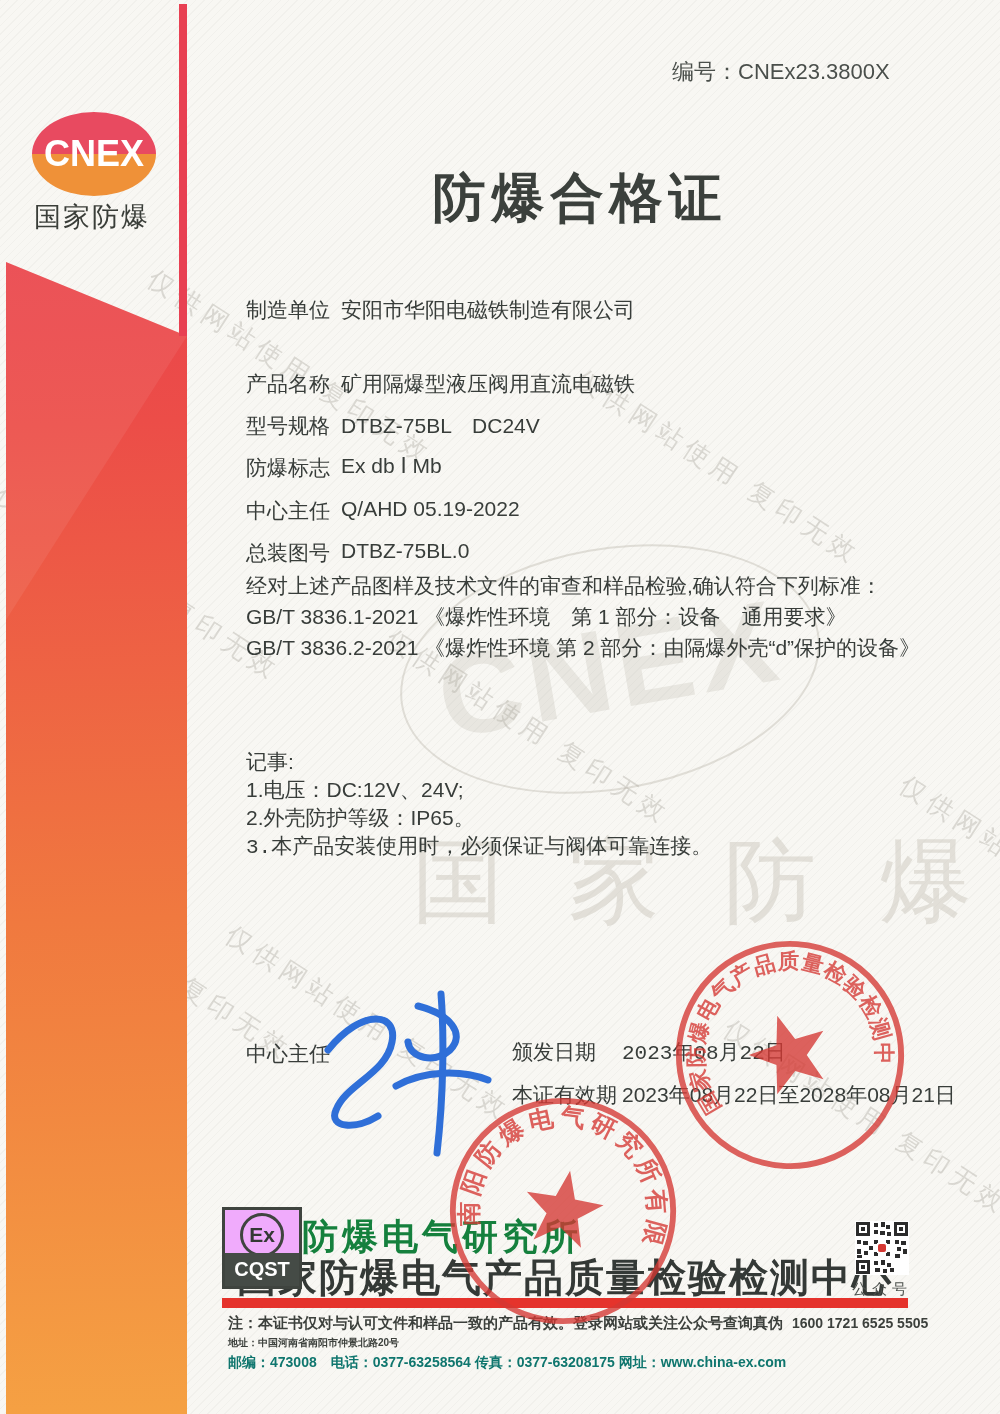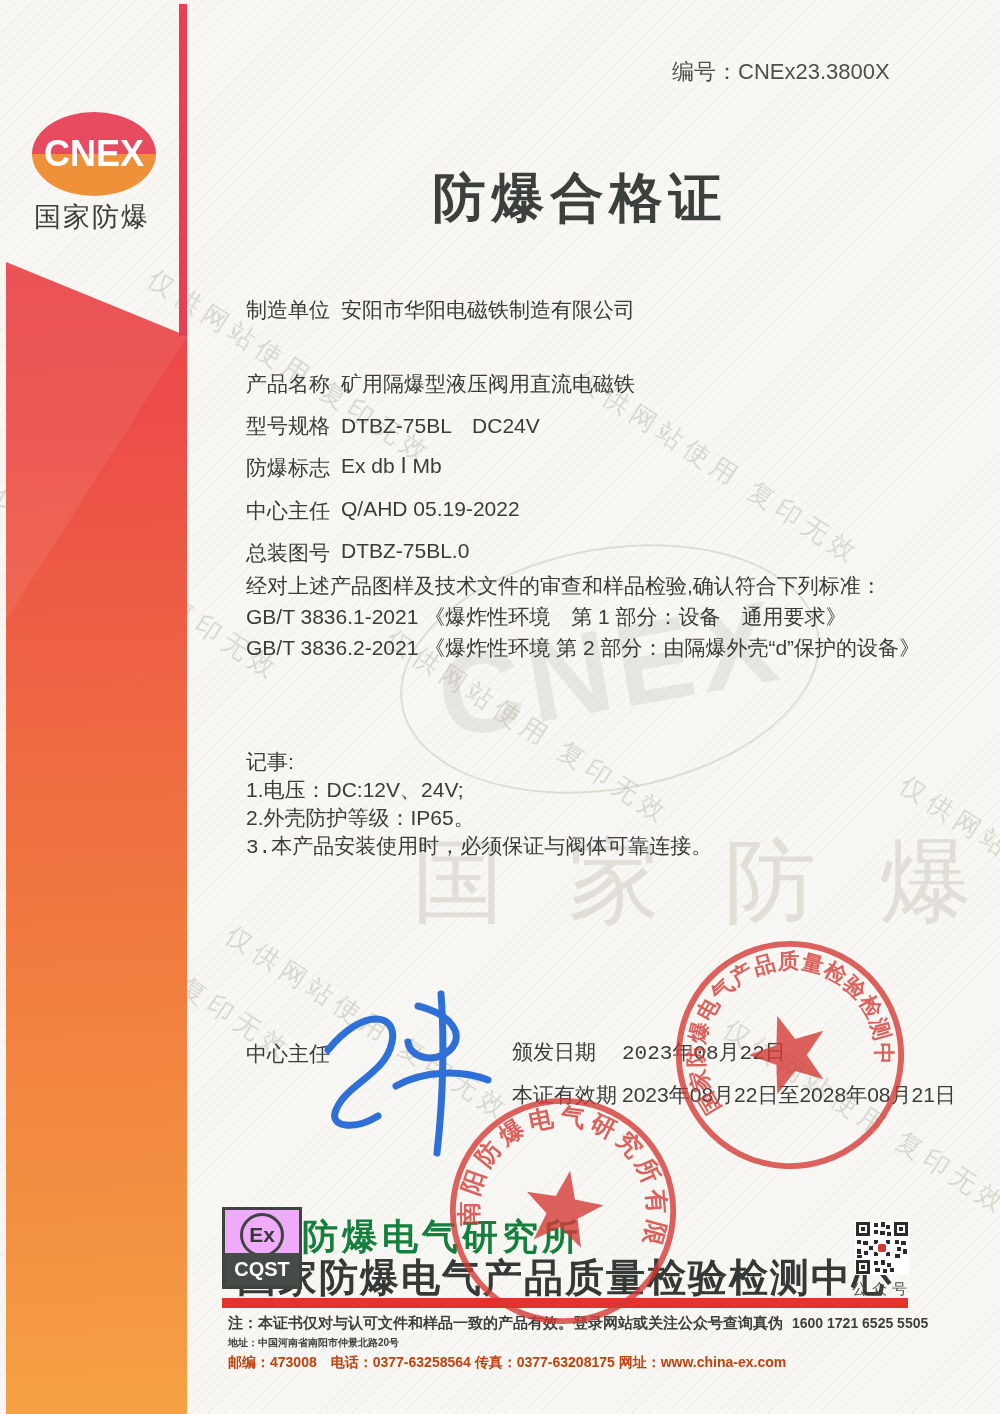--- a/index.html
+++ b/index.html
@@ -84,21 +84,21 @@
   }
   .issuer-line1{ left:222px; top:1213px; width:690px; text-align:left; font-size:36px; font-weight:bold; color:#15803d; letter-spacing:4px; }
   .issuer-line2{ left:215px; top:1251px; width:700px; text-align:center; font-size:39px; font-weight:bold; color:#343936; letter-spacing:2px; }
   .red-bar{ left:222px; top:1298px; width:686px; height:10px; background:#e5332c; }
   .qr{ left:855px; top:1221px; }
   .qr-caption{ left:852px; top:1280px; font-size:15px; letter-spacing:5px; color:#4a4f4b; }
   
   .f-note{ left:228px; top:1314px; font-size:15px; font-weight:bold; color:#3c403c; }
   .f-note .hotline{ font-size:14px; margin-left:9px; }
   .f-addr{ left:228px; top:1336px; font-size:10px; font-weight:bold; color:#3c403c; }
-  .f-contacts{ left:228px; top:1354px; font-size:14px; font-weight:bold; color:#c2410c; }
+  .f-contacts{ left:228px; top:1354px; font-size:14px; font-weight:bold; color:#0f766e; }
 </style>
 </head>
 <body>
 
 <div class="page">
 
   <span class="wm-diag" style="left:160px; top:262px;">仅供网站使用 复印无效</span>
   <span class="wm-diag" style="left:588px; top:362px;">仅供网站使用 复印无效</span>
   <span class="wm-diag" style="left:8px; top:478px;">仅供网站使用 复印无效</span>
   <span class="wm-diag" style="left:398px; top:622px;">仅供网站使用 复印无效</span>

